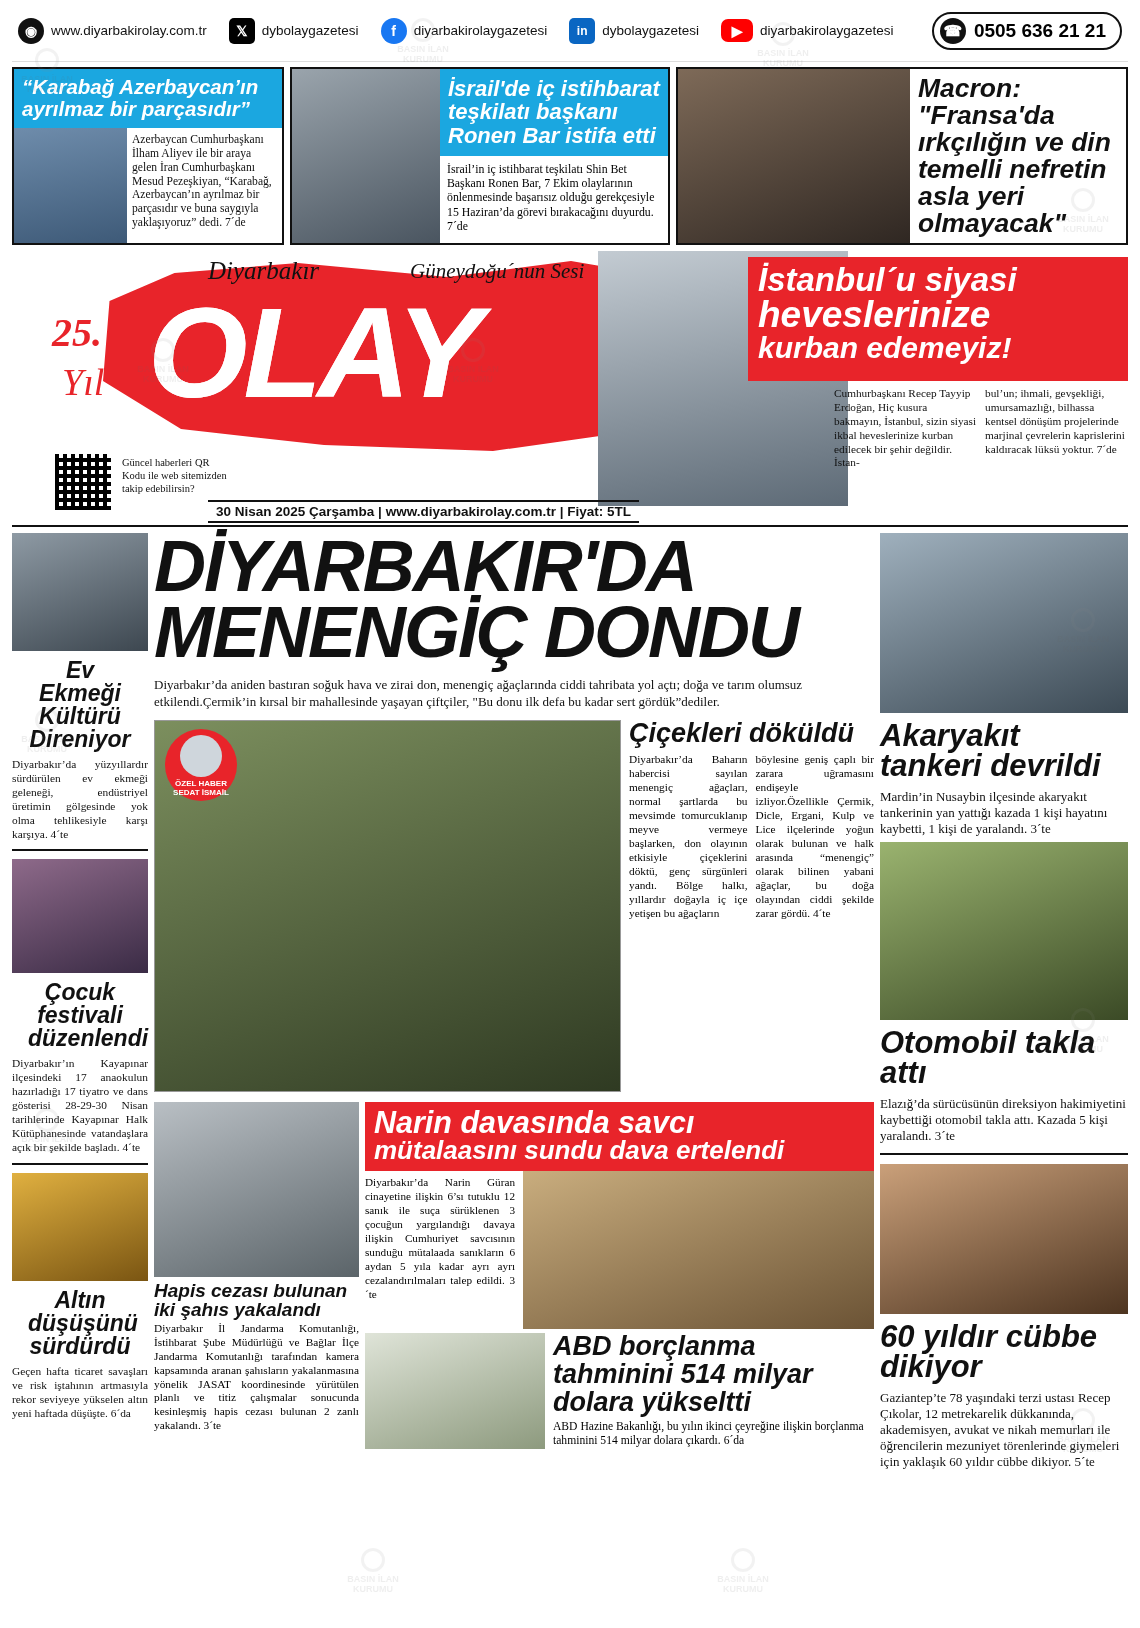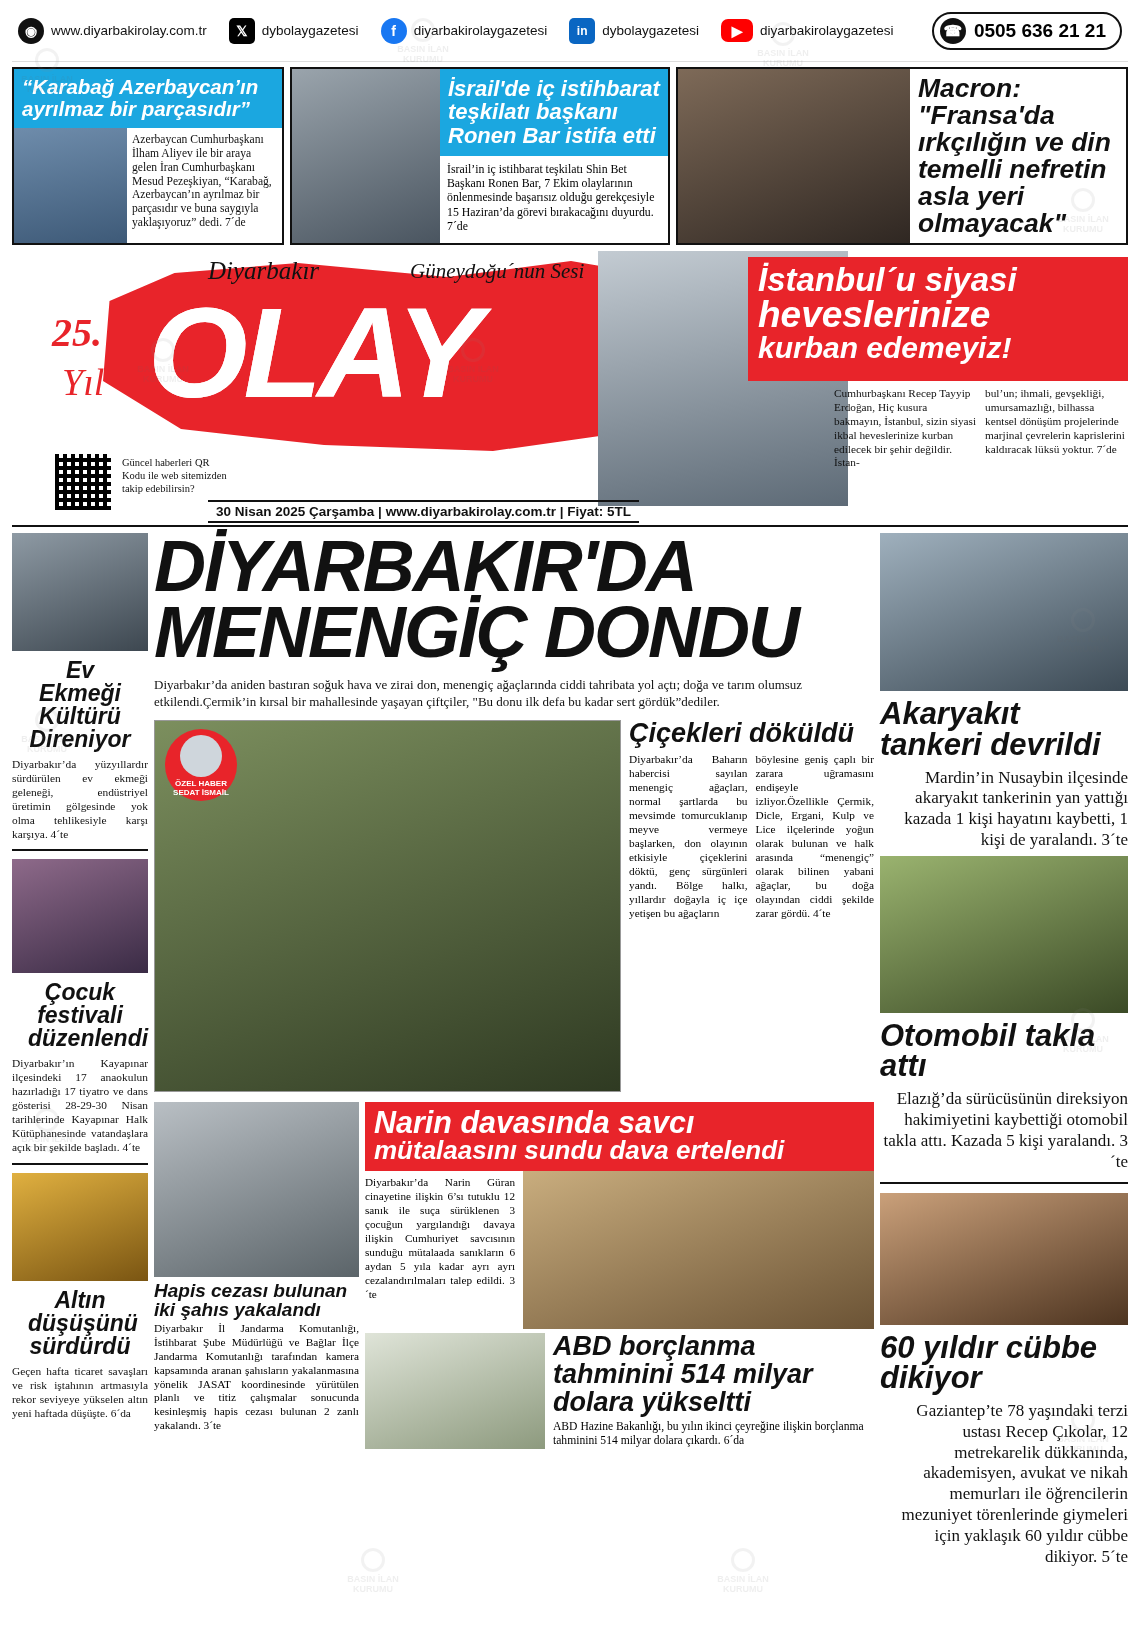--- a/index.html
+++ b/index.html
@@ -127,21 +127,21 @@
   .c-mid { display: flex; gap: 8px; margin-top: 4px; height: 372px; }
   .c-photo { flex: 1; background: linear-gradient(160deg,#7c8f5e,#2f3a22); position: relative; border: 1px solid #999; }
   .badge { position: absolute; left: 10px; top: 8px; width: 72px; height: 72px; border-radius: 50%; background: #E8242A; color: #fff; font-family: "Liberation Sans", sans-serif; font-size: 8px; font-weight: bold; display: flex; flex-direction: column; align-items: center; justify-content: flex-end; padding-bottom: 4px; }
   .badge .av { width: 42px; height: 42px; border-radius: 50%; background: #cfd6dc; margin-bottom: 2px; }
   .c-side { width: 245px; }
   .c-side h3 { font-family: "Liberation Sans", sans-serif; font-weight: bold; font-style: italic; font-size: 27px; color: #111; line-height: 1; margin-bottom: 5px; }
   .c-side .cols { display: flex; gap: 8px; font-size: 11.3px; line-height: 1.24; text-align: justify; }
   .c-side .cols div { flex: 1; }
 
   .r-title { font-family: "Liberation Sans", sans-serif; font-weight: bold; font-style: italic; font-size: 31px; line-height: .97; color: #111; margin: 3px 0 3px; }
-  .r-body { font-size: 17px; line-height: 1.23; color: #111; text-align: right; }
+  .r-body { font-size: 13px; line-height: 1.23; color: #111; }
   .r-sep { border-top: 2px solid #111; margin: 4px 0; }
 
   
   .bottom { display: flex; gap: 6px; margin-top: 4px; height: 340px; }
   .b1 { width: 205px; display: flex; flex-direction: column; }
   .b1 .ph { height: 175px; background: linear-gradient(160deg,#b9bfc4,#5b6469); }
   .b1 h4 { font-family: "Liberation Sans", sans-serif; font-weight: bold; font-style: italic; font-size: 19px; line-height: 1.02; margin: 4px 0 3px; color: #111; }
   .b1 p { font-size: 11.3px; line-height: 1.22; text-align: justify; }
   .b2 { flex: 1; display: flex; flex-direction: column; gap: 4px; }
   .narin-head { background: #E8242A; color: #fff; font-family: "Liberation Sans", sans-serif; font-weight: bold; font-style: italic; padding: 5px 9px 7px; }

